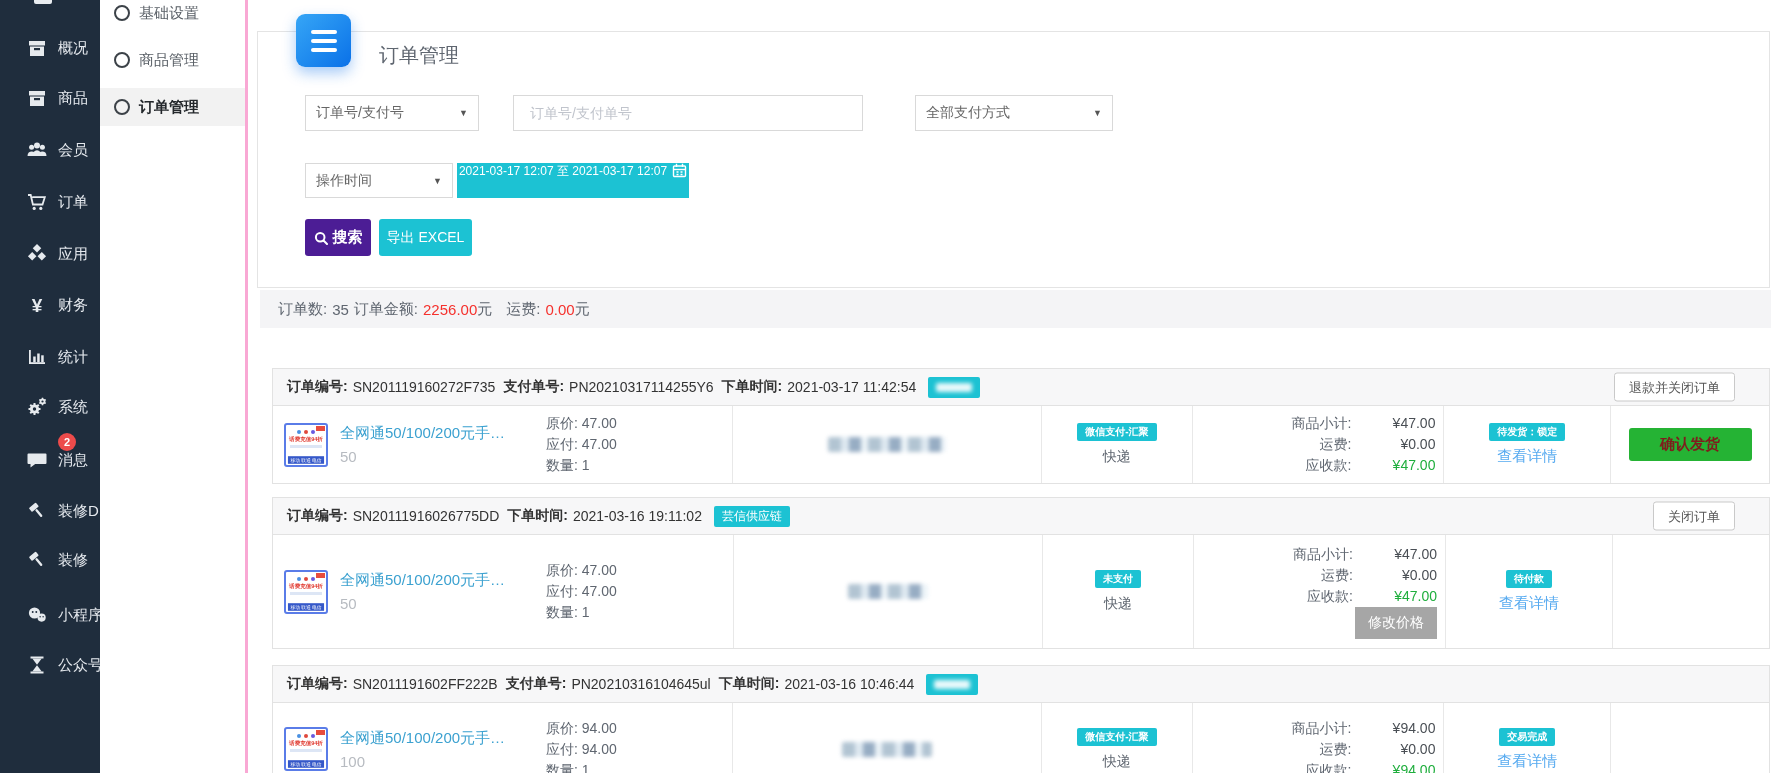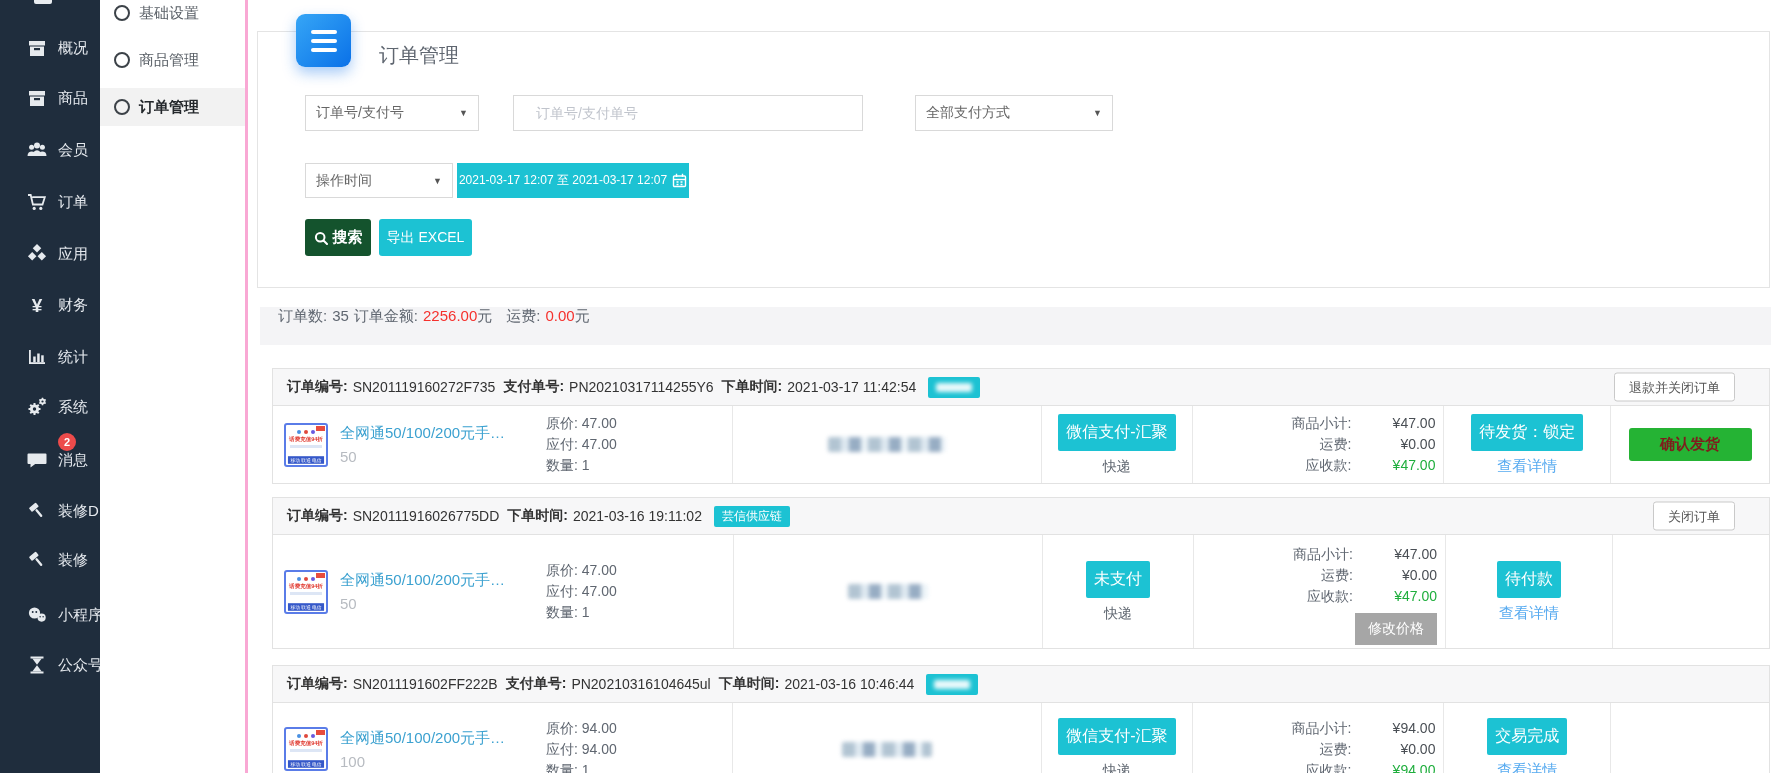--- a/index.html
+++ b/index.html
@@ -28,30 +28,30 @@
   .hamburger{position:absolute;left:48px;top:14px;width:55px;height:53px;border-radius:9px;z-index:3;cursor:pointer;
     background:linear-gradient(135deg,#36a6f6,#0a71e8);box-shadow:0 6px 14px rgba(24,118,235,.38);
     display:flex;flex-direction:column;align-items:center;justify-content:center;gap:5px}
   .hamburger .bar{width:26px;height:4px;background:#fff;border-radius:2px}
   .page-title{position:absolute;left:131px;top:42px;font-size:20px;color:#5f6670;z-index:3}
   .sel{position:absolute;height:36px;border:1px solid #d9d9d9;background:#fff;display:flex;align-items:center;justify-content:space-between;
     padding:0 10px;font-size:14px;color:#666;box-sizing:border-box;cursor:pointer;z-index:2}
   .sel .arrow{font-size:9px;color:#555;margin-left:8px}
   #sel-type{left:57px;top:95px;width:174px}
   #search-input{position:absolute;left:265px;top:95px;width:350px;height:36px;border:1px solid #d9d9d9;box-sizing:border-box;
-    padding:0 22px;font-size:14px;color:#333;outline:none;z-index:2}
+    padding:0 16px;font-size:14px;color:#333;outline:none;z-index:2}
   #search-input::placeholder{color:#c0c4cc}
   #sel-payment{left:667px;top:95px;width:198px}
   #sel-time{left:57px;top:163px;width:148px;height:35px}
   .date-btn{position:absolute;left:209px;top:163px;width:232px;height:35px;background:#1cc2d3;color:#fff;font-size:12px;
-    display:flex;align-items:center;justify-content:center;gap:5px;cursor:pointer;z-index:2;white-space:nowrap}
+    display:flex;align-items:flex-start;justify-content:center;gap:5px;cursor:pointer;z-index:2;white-space:nowrap}
   .btn{position:absolute;height:37px;color:#fff;display:flex;align-items:center;justify-content:center;gap:5px;border-radius:3px;cursor:pointer;z-index:2}
-  #search-btn{left:57px;top:219px;width:66px;background:#14532d;font-size:15px;font-weight:bold}
+  #search-btn{left:57px;top:219px;width:66px;background:#4c1d95;font-size:15px;font-weight:bold}
   #export-btn{left:131px;top:219px;width:93px;background:#1cc2d3;font-size:14px}
-  .stats-bar{position:absolute;left:12px;top:307px;width:1511px;height:38px;background:#f4f4f6;display:flex;align-items:flex-start;
+  .stats-bar{position:absolute;left:12px;top:290px;width:1511px;height:38px;background:#f4f4f6;display:flex;align-items:center;
     padding-left:18px;box-sizing:border-box;font-size:15px;color:#5f6670}
   .stats-bar span{margin-right:5px}
   .stats-bar .gap{margin-right:14px}
   .red{color:#f5312d}
   
   .order{position:absolute;left:24px;width:1498px;background:#fff;border:1px solid #e2e2e2;box-sizing:border-box}
   .o-head{height:37px;background:#f7f7f8;border-bottom:1px solid #e2e2e2;display:flex;align-items:center;padding-left:14px;
     font-size:14px;color:#333;position:relative;box-sizing:border-box}
   .o-head .lbl{font-weight:bold;margin-right:5px}
   .o-head .val{margin-right:8px}
@@ -72,27 +72,27 @@
   .thumb .t3{position:absolute;bottom:1px;left:1px;right:1px;background:#3558c9;color:#fff;font-size:5px;text-align:center;
     padding:1px 0;white-space:nowrap;transform:scale(.95)}
   .name-block{width:196px;margin-left:12px}
   .p-name{font-size:15px;color:#3ba1d0;white-space:nowrap;overflow:hidden;text-overflow:ellipsis;cursor:pointer}
   .p-sub{font-size:15px;color:#b7bbc1;margin-top:5px}
   .price-block{margin-left:10px;font-size:14px;color:#5f6670;line-height:21px}
   .buyer-cell{width:309px;justify-content:center}
   .blur-name{width:118px;height:15px;filter:blur(2px);border-radius:2px;opacity:.8;
     background:repeating-linear-gradient(90deg,#9fb6c8 0 13px,#d7e4ee 13px 21px,#7e99b5 21px 33px,#e8f1f7 33px 40px)}
   .pay-cell{width:151px;flex-direction:column;justify-content:center;gap:7px;font-size:14px;color:#5f6670}
-  .pill{background:#1cc2d3;color:#fff;font-size:16px;font-weight:normal;padding:8px 8px;border-radius:2px;white-space:nowrap}
+  .pill{background:#1cc2d3;color:#fff;font-size:10px;font-weight:bold;padding:2px 8px;border-radius:2px;white-space:nowrap}
   .totals-cell{width:252px;flex-direction:column;justify-content:center;align-items:stretch;padding:6px 8px 6px 0;font-size:14px;color:#5f6670}
   .totals-cell.top{justify-content:flex-start;padding-top:9px}
   .t-row{display:flex;justify-content:flex-end;line-height:21px}
   .t-val{width:84px;text-align:right;color:#4a4f55}
   .green{color:#1fae3d}
-  .modify-btn{align-self:flex-end;margin-top:6px;background:#a6a6a6;color:#fff;font-size:14px;padding:7px 13px;cursor:pointer}
+  .modify-btn{align-self:flex-end;background:#a6a6a6;color:#fff;font-size:14px;padding:7px 13px;cursor:pointer}
   .status-cell{width:167px;flex-direction:column;justify-content:center;gap:6px}
   .detail-link{color:#56aaf0;font-size:15px;cursor:pointer}
   .action-cell{width:158px;justify-content:center;border-right:none}
   .confirm-btn{width:123px;height:33px;background:#25b334;color:#7f1d1d;font-size:15px;font-weight:bold;display:flex;align-items:center;
     justify-content:center;border-radius:3px;cursor:pointer}
   #order-1{top:368px}#order-1 .o-body{height:77px}
   #order-2{top:497px}#order-2 .o-body{height:113px}
   #order-3{top:665px}#order-3 .o-body{height:92px}
 </style>
 </head>

